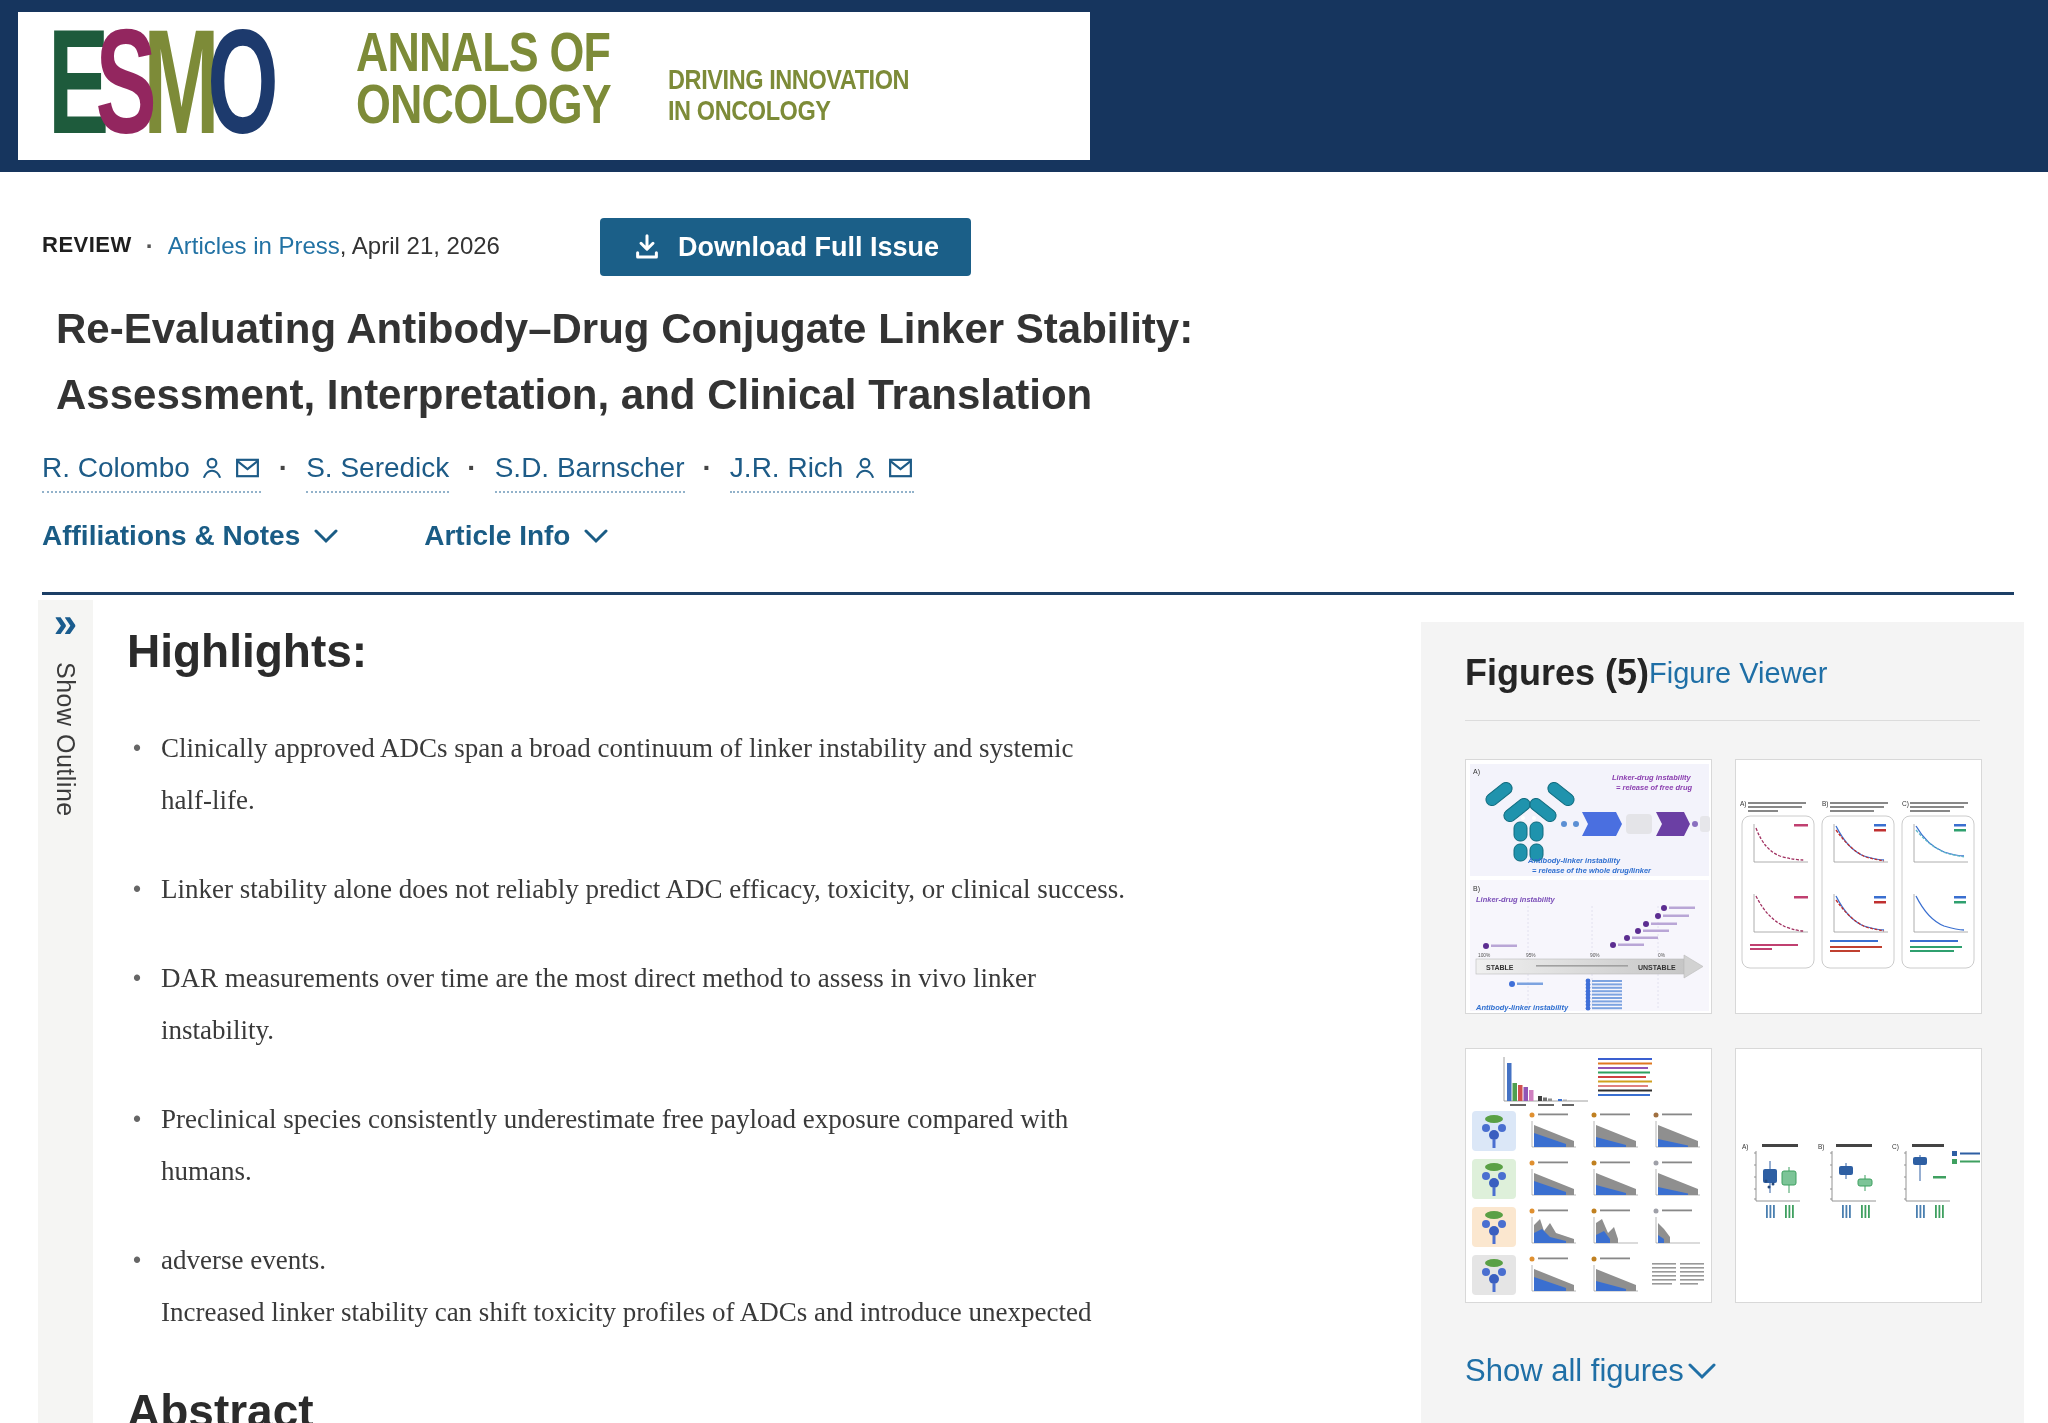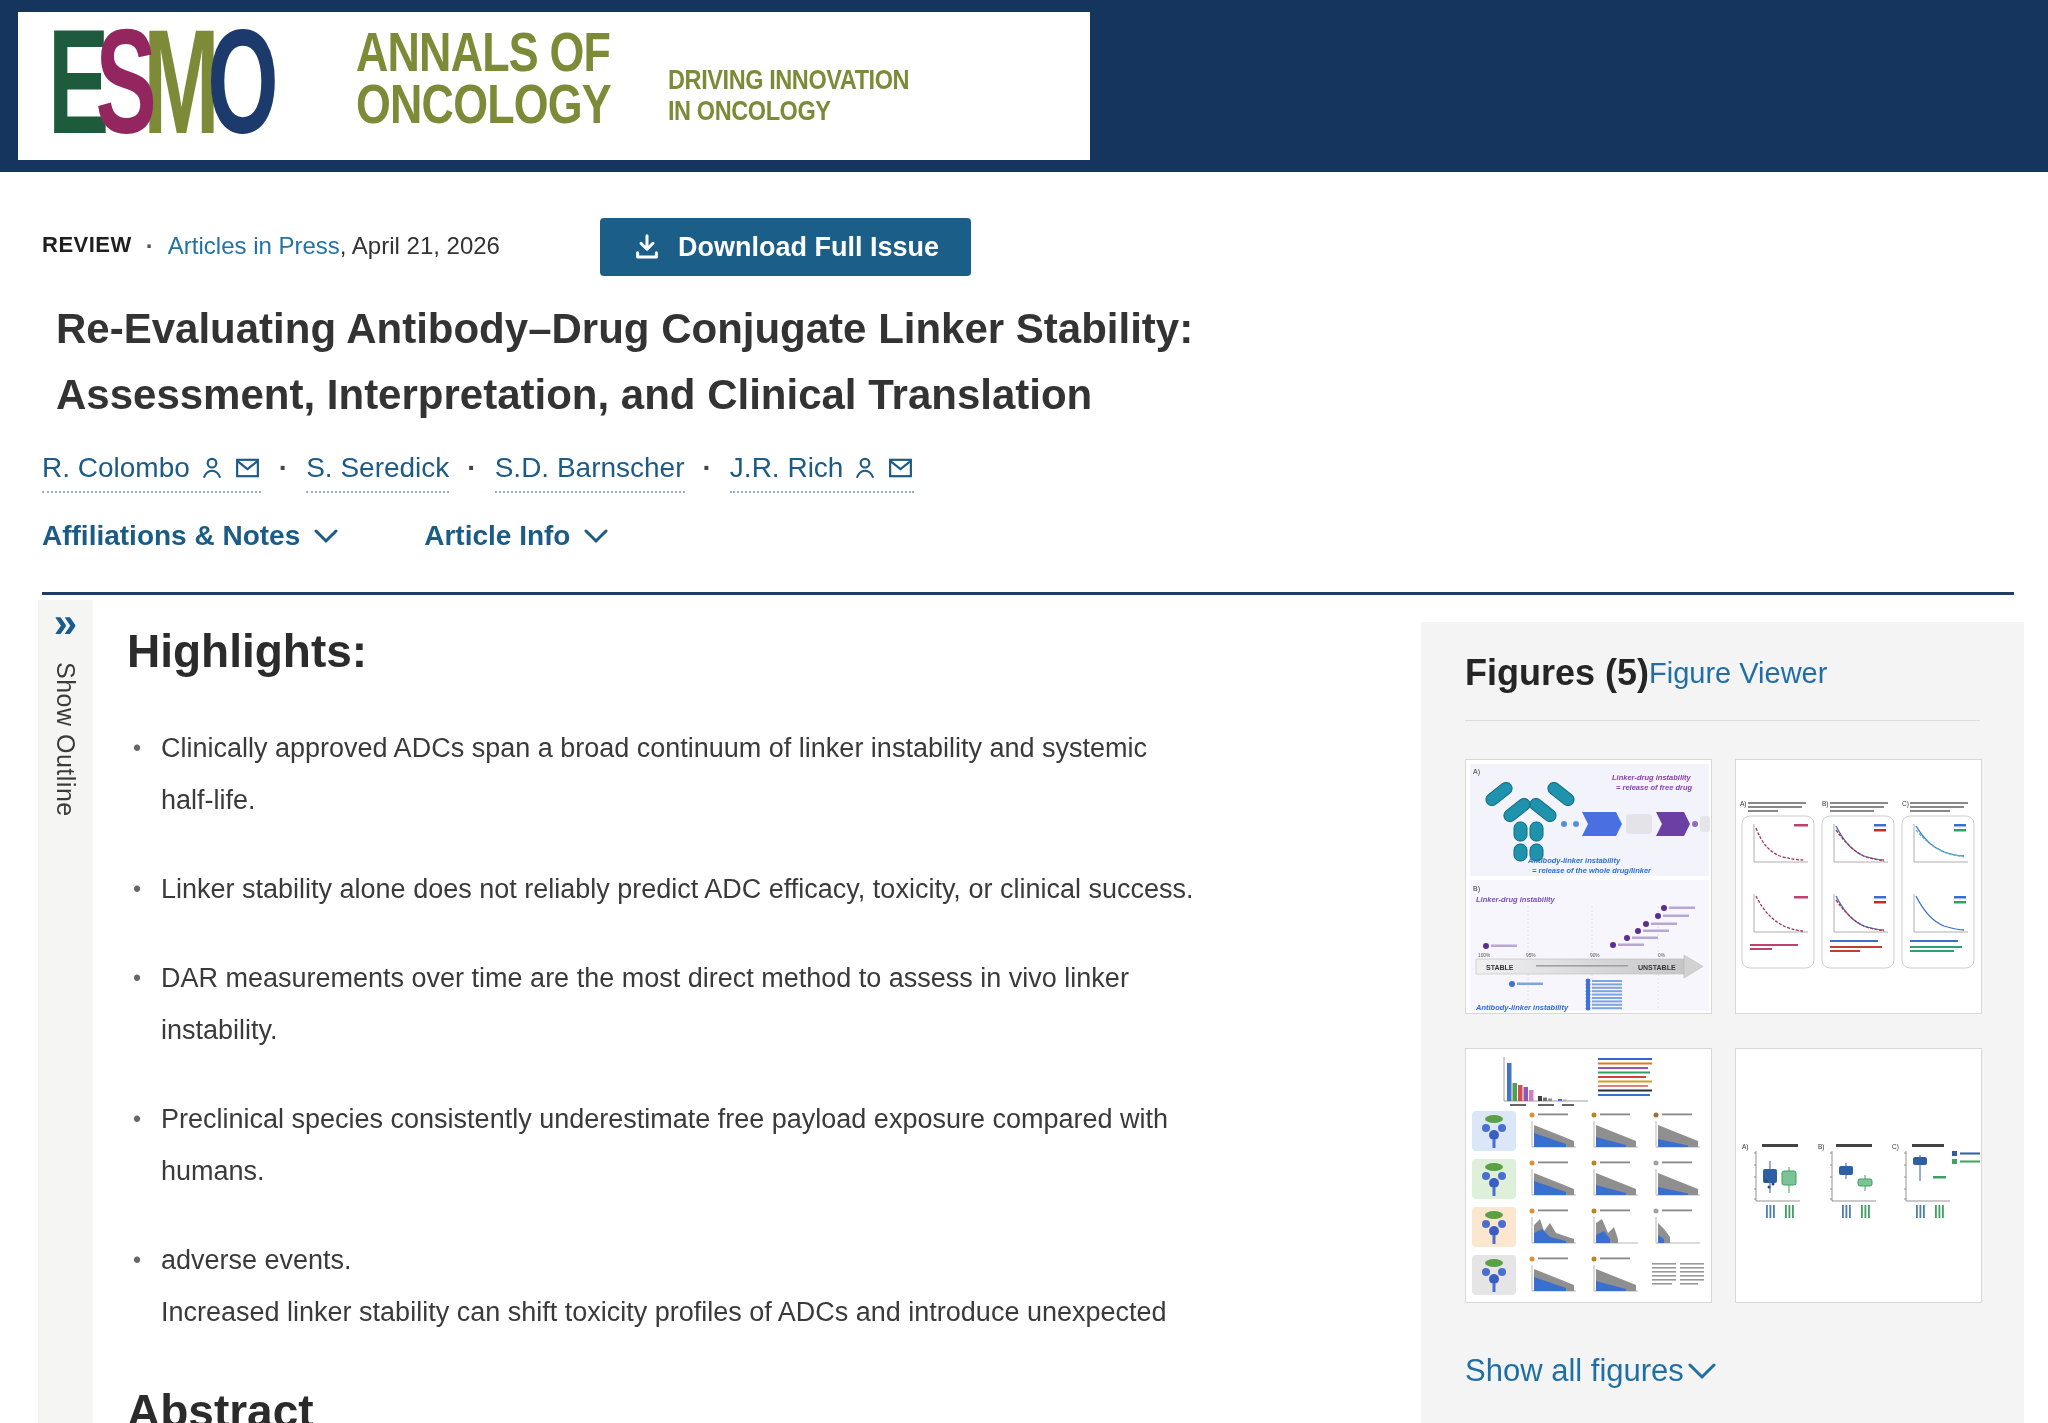--- a/index.html
+++ b/index.html
@@ -60,21 +60,21 @@
   .outline-rail { position:absolute; left:38px; top:600px; width:55px; height:823px; background:#f5f5f3; }
   .rail-chevron { position:absolute; top:2px; left:50%; transform:translateX(-50%); color:#1a5c8e; font-size:42px; font-weight:700; cursor:pointer; line-height:1; }
   .rail-label { position:absolute; top:62px; left:50%; transform:translateX(-50%); writing-mode:vertical-rl; font-size:25px; color:#3b3b3b; letter-spacing:0.5px; }
 
   
   .main-col { position:absolute; left:127px; top:624px; width:1280px; }
   .section-heading { font-size:46px; font-weight:600; color:#2b2b2b; }
   .hl-list { list-style:none; margin-top:44px; }
   .hl-list li { position:relative; padding-left:34px; font-size:27px; line-height:52px; color:#3a3a3a; margin-bottom:37px; }
   .hl-list li::before { content:"•"; position:absolute; left:6px; top:0; color:#666; font-size:23px; }
-  .hl-list .ln { display:block; }
+  .hl-list .ln { display:block;font-family:Liberation Serif, serif; }
   .abstract-heading { margin-top:46px; }
 
   
   .figures-panel { position:absolute; left:1421px; top:622px; width:603px; height:801px; background:#f4f4f4; padding:30px 44px 0 44px; overflow:hidden; }
   .fig-head { display:flex; align-items:center; justify-content:flex-start; }
   .fig-title { font-size:36px; font-weight:600; color:#252525; }
   .fig-viewer { font-size:29px; color:#1f6fa6; cursor:pointer; }
   .fig-divider { margin-top:26px; height:1px; background:#dcdcdc; }
   .fig-grid { margin-top:38px; display:grid; grid-template-columns:247px 247px; gap:34px 23px; }
   .thumb { width:247px; height:255px; background:#fff; border:1px solid #d8d8d8; cursor:pointer; overflow:hidden; }

